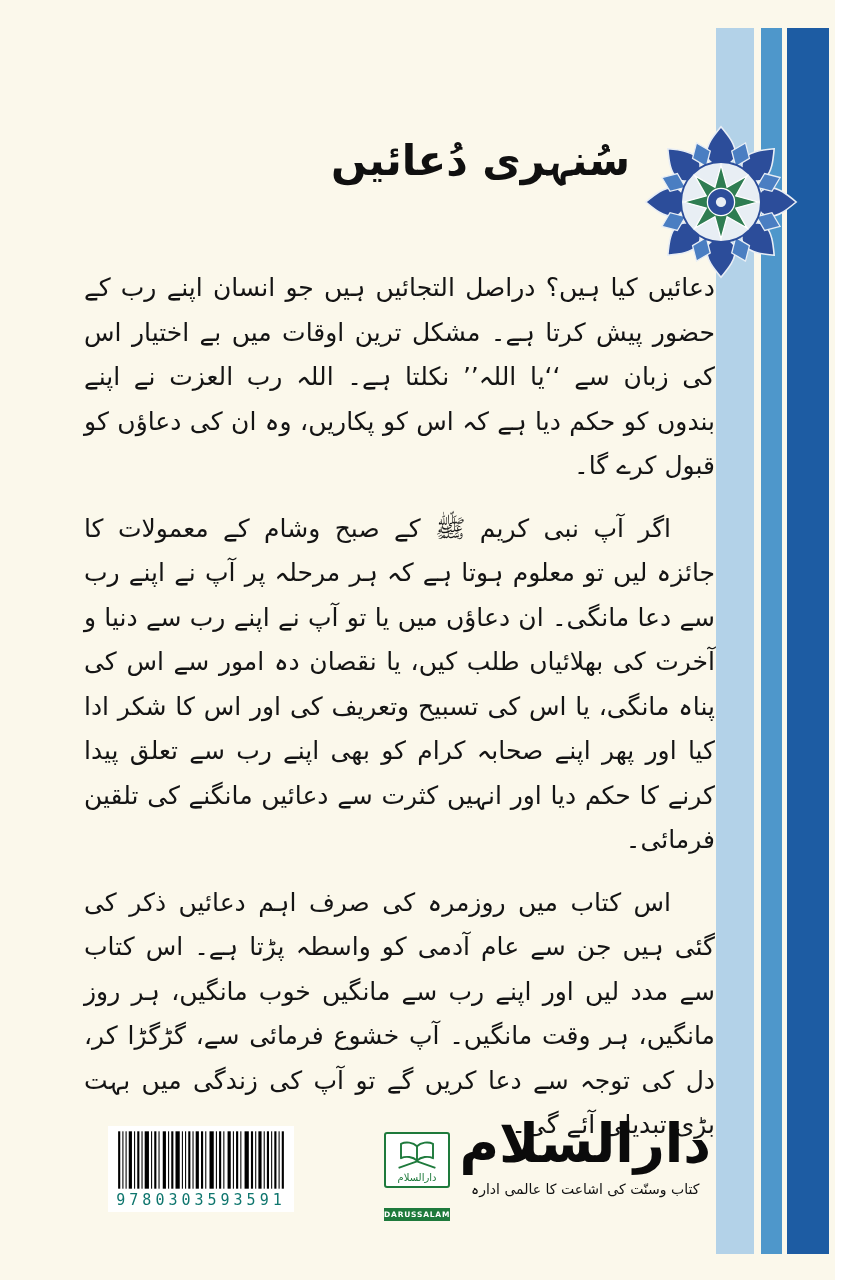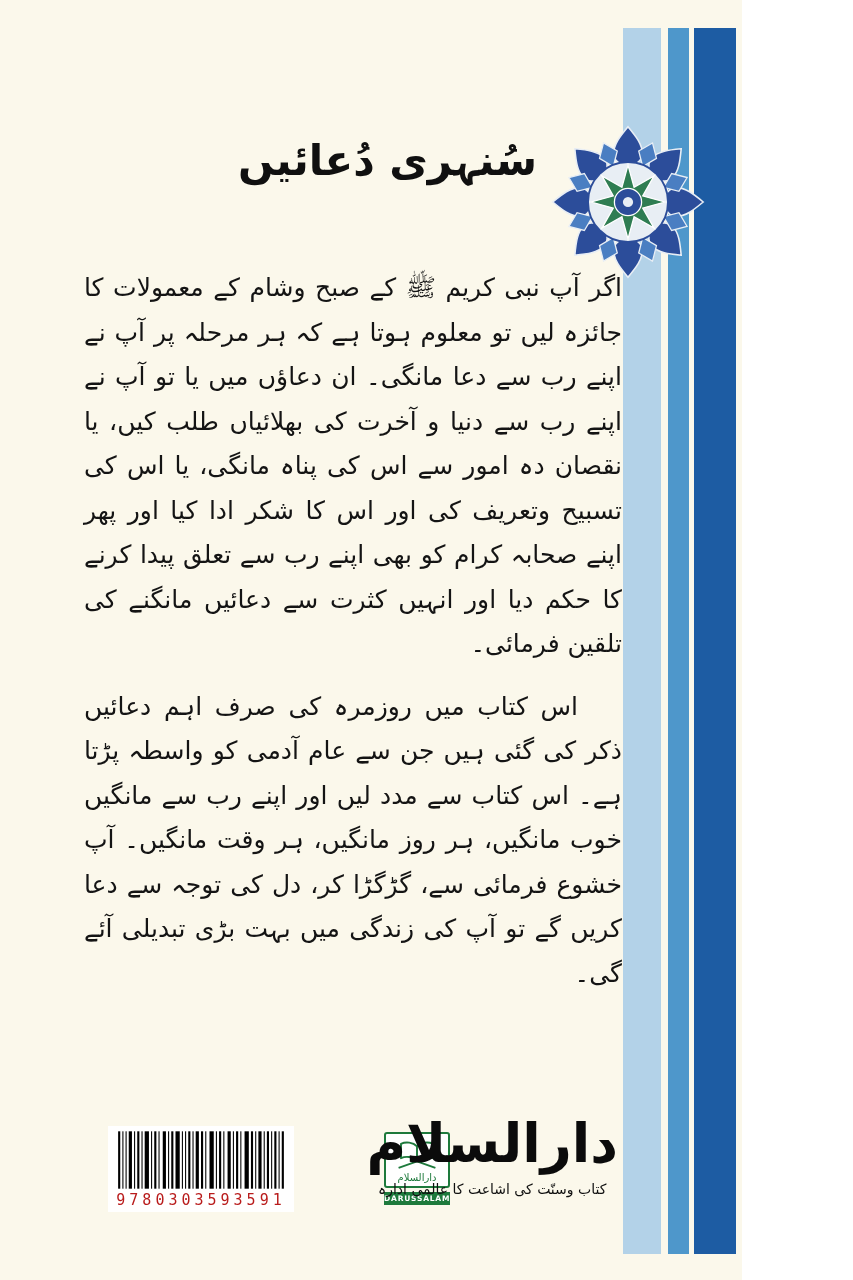--- a/index.html
+++ b/index.html
@@ -3,21 +3,21 @@
 <meta charset="utf-8">
 <style>
   * { margin:0; padding:0; box-sizing:border-box; }
   html,body { width:853px; height:1280px; }
   body {
     font-family:"DejaVu Sans", sans-serif;
     background:#ffffff;
   }
   .cover {
     position:relative;
-    width:742px; height:1280px;
+    width:835px; height:1280px;
     background:#fbf8eb;
     overflow:hidden;
   }
   
   .stripe { position:absolute; top:28px; bottom:26px; }
   .stripe-dark { right:6px;  width:42px; background:#1d5ca3; }
   .stripe-mid  { right:53px; width:21px; background:#4e97cb; }
   .stripe-pale { right:81px; width:38px; background:#b3d2e8; }
 
   .ornament {
@@ -53,21 +53,21 @@
     position:absolute;
     left:108px; top:1126px;
     background:#ffffff;
     padding:5px 8px 3px 8px;
     text-align:center;
   }
   .barcode { display:block; }
   .isbn {
     font-size:15px;
     letter-spacing:4px;
-    color:#b91c1c;
+    color:#0f766e;
     margin-top:2px;
     font-family:"DejaVu Sans Mono", monospace;
   }
 
   .emblem {
     position:absolute;
     left:384px; top:1132px;
     width:66px;
     text-align:center;
   }
@@ -83,21 +83,21 @@
   .emblem-box svg { width:48px; height:34px; }
   .emblem-urdu {
     direction:rtl;
     font-size:10px;
     color:#1e7a3c;
     line-height:1;
     margin-top:1px;
     white-space:nowrap;
   }
   .emblem-bar {
-    margin-top:4px;
+    margin-top:20px;
     background:#1e7a3c;
     color:#ffffff;
     font-size:7.5px;
     font-weight:bold;
     letter-spacing:0.8px;
     padding:2px 0;
   }
 
   .publisher {
     position:absolute;
@@ -155,20 +155,21 @@
     </g>
     <circle r="25" fill="#e8eef4" stroke="#2c4d9a" stroke-width="1.2"></circle>
     <path fill="#2f7d52" stroke="#ffffff" stroke-width="0.8" d="M0,-23 L3.8,-9.2 L16.3,-16.3 L9.2,-3.8 L23,0 L9.2,3.8 L16.3,16.3 L3.8,9.2 L0,23 L-3.8,9.2 L-16.3,16.3 L-9.2,3.8 L-23,0 L-9.2,-3.8 L-16.3,-16.3 L-3.8,-9.2 Z"></path>
     <circle r="8.5" fill="#2c4d9a" stroke="#ffffff" stroke-width="0.8"></circle>
     <circle r="3.2" fill="#e8eef4"></circle>
   </svg>
 
   <h1 class="title">سُنہری دُعائیں</h1>
 
   <div class="body-text">
+    <p>دعائیں کیا ہیں؟ دراصل التجائیں ہیں جو انسان اپنے رب کے حضور پیش کرتا ہے۔ مشکل ترین اوقات میں بے اختیار اس کی زبان سے ‘‘یا اللہ’’ نکلتا ہے۔ اللہ رب العزت نے اپنے بندوں کو حکم دیا ہے کہ اس کو پکاریں، وہ ان کی دعاؤں کو قبول کرے گا۔</p>
     <p>اگر آپ نبی کریم ﷺ کے صبح وشام کے معمولات کا جائزہ لیں تو معلوم ہوتا ہے کہ ہر مرحلہ پر آپ نے اپنے رب سے دعا مانگی۔ ان دعاؤں میں یا تو آپ نے اپنے رب سے دنیا و آخرت کی بھلائیاں طلب کیں، یا نقصان دہ امور سے اس کی پناہ مانگی، یا اس کی تسبیح وتعریف کی اور اس کا شکر ادا کیا اور پھر اپنے صحابہ کرام کو بھی اپنے رب سے تعلق پیدا کرنے کا حکم دیا اور انہیں کثرت سے دعائیں مانگنے کی تلقین فرمائی۔</p>
     <p>اس کتاب میں روزمرہ کی صرف اہم دعائیں ذکر کی گئی ہیں جن سے عام آدمی کو واسطہ پڑتا ہے۔ اس کتاب سے مدد لیں اور اپنے رب سے مانگیں خوب مانگیں، ہر روز مانگیں، ہر وقت مانگیں۔ آپ خشوع فرمائی سے، گڑگڑا کر، دل کی توجہ سے دعا کریں گے تو آپ کی زندگی میں بہت بڑی تبدیلی آئے گی۔</p>
   </div>
 
   <div class="barcode-block">
     <svg class="barcode" width="170" height="58" viewBox="0 0 160 54" xmlns="http://www.w3.org/2000/svg">
       <rect x="0" y="0" width="160" height="54" fill="#ffffff"></rect>
       <g fill="#000000">
         <rect x="2" y="0" width="2" height="54"></rect>
           <rect x="6" y="0" width="1" height="54"></rect>

